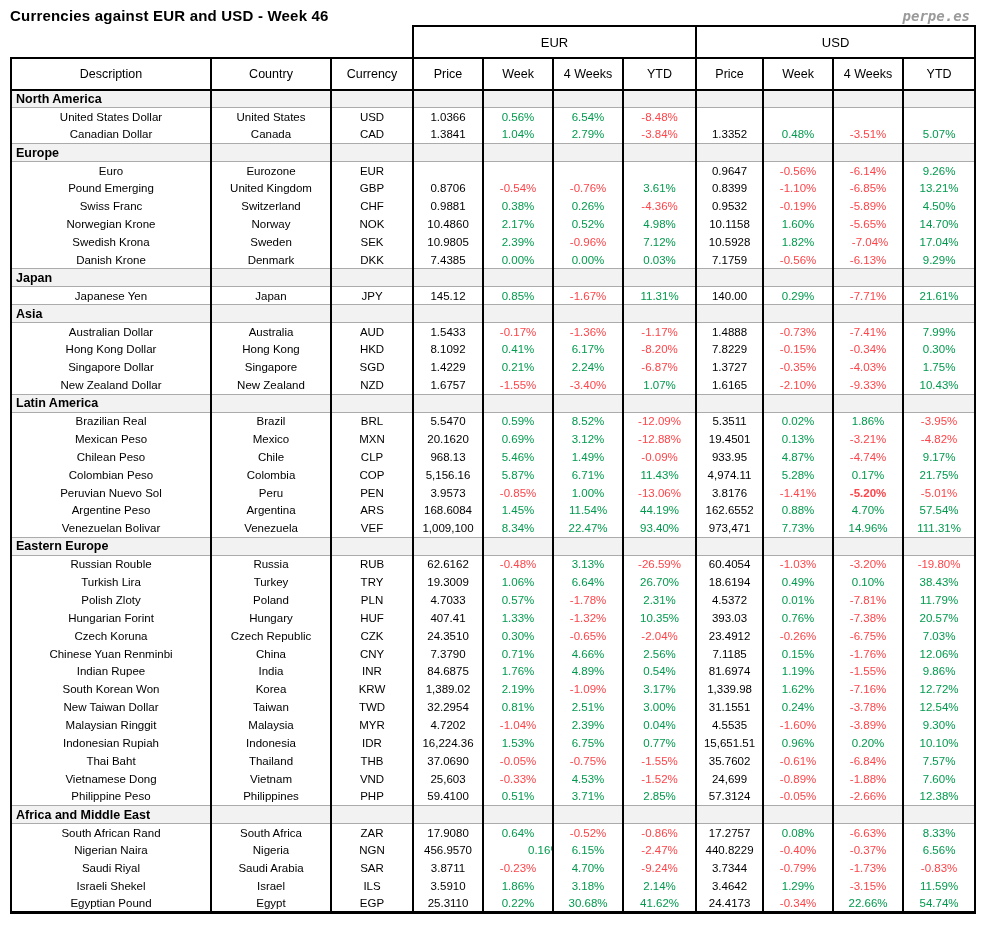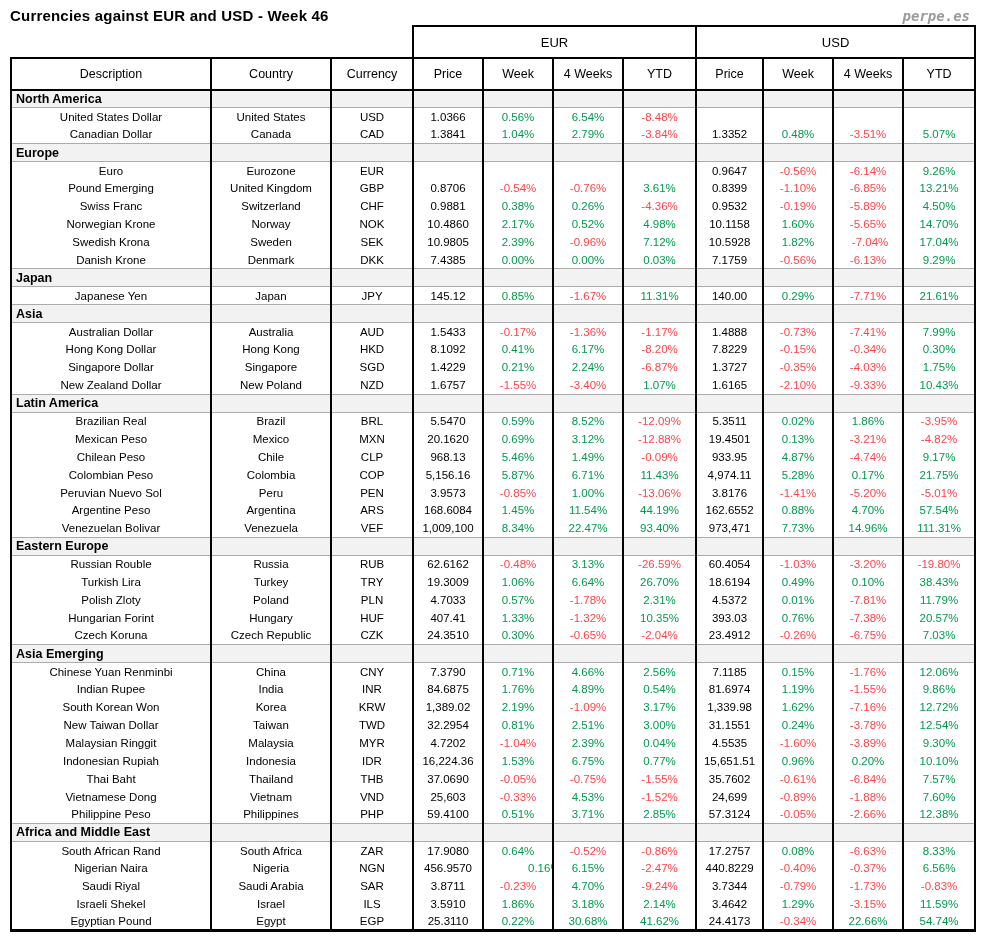--- a/index.html
+++ b/index.html
@@ -266,21 +266,21 @@
         <td style="color: rgb(0, 154, 77);">0.21%</td>
         <td style="color: rgb(0, 154, 77);">2.24%</td>
         <td style="color: rgb(255, 68, 73);">-6.87%</td>
         <td>1.3727</td>
         <td style="color: rgb(255, 68, 73);">-0.35%</td>
         <td style="color: rgb(255, 68, 73);">-4.03%</td>
         <td style="color: rgb(0, 154, 77);">1.75%</td>
       </tr>
       <tr>
         <td>New Zealand Dollar</td>
-        <td>New Poland</td>
+        <td>New Zealand</td>
         <td>NZD</td>
         <td>1.6757</td>
         <td style="color: rgb(255, 68, 73);">-1.55%</td>
         <td style="color: rgb(255, 68, 73);">-3.40%</td>
         <td style="color: rgb(0, 154, 77);">1.07%</td>
         <td>1.6165</td>
         <td style="color: rgb(255, 68, 73);">-2.10%</td>
         <td style="color: rgb(255, 68, 73);">-9.33%</td>
         <td style="color: rgb(0, 154, 77);">10.43%</td>
       </tr>
@@ -352,21 +352,21 @@
       <tr>
         <td>Peruvian Nuevo Sol</td>
         <td>Peru</td>
         <td>PEN</td>
         <td>3.9573</td>
         <td style="color: rgb(255, 68, 73);">-0.85%</td>
         <td style="color: rgb(0, 154, 77);">1.00%</td>
         <td style="color: rgb(255, 68, 73);">-13.06%</td>
         <td>3.8176</td>
         <td style="color: rgb(255, 68, 73);">-1.41%</td>
-        <td style="color: rgb(255, 68, 73);">-5.20%</td>
+        <td style="color: rgb(255, 68, 73); font-weight: bold;">-5.20%</td>
         <td style="color: rgb(255, 68, 73);">-5.01%</td>
       </tr>
       <tr>
         <td>Argentine Peso</td>
         <td>Argentina</td>
         <td>ARS</td>
         <td>168.6084</td>
         <td style="color: rgb(0, 154, 77);">1.45%</td>
         <td style="color: rgb(0, 154, 77);">11.54%</td>
         <td style="color: rgb(0, 154, 77);">44.19%</td>
@@ -459,33 +459,20 @@
         <td>CZK</td>
         <td>24.3510</td>
         <td style="color: rgb(0, 154, 77);">0.30%</td>
         <td style="color: rgb(255, 68, 73);">-0.65%</td>
         <td style="color: rgb(255, 68, 73);">-2.04%</td>
         <td>23.4912</td>
         <td style="color: rgb(255, 68, 73);">-0.26%</td>
         <td style="color: rgb(255, 68, 73);">-6.75%</td>
         <td style="color: rgb(0, 154, 77);">7.03%</td>
       </tr>
-      <tr class="section-row">
-        <td class="section-label">Asia Emerging</td>
-        <td></td>
-        <td></td>
-        <td></td>
-        <td></td>
-        <td></td>
-        <td></td>
-        <td></td>
-        <td></td>
-        <td></td>
-        <td></td>
-      </tr>
       <tr>
         <td>Chinese Yuan Renminbi</td>
         <td>China</td>
         <td>CNY</td>
         <td>7.3790</td>
         <td style="color: rgb(0, 154, 77);">0.71%</td>
         <td style="color: rgb(0, 154, 77);">4.66%</td>
         <td style="color: rgb(0, 154, 77);">2.56%</td>
         <td>7.1185</td>
         <td style="color: rgb(0, 154, 77);">0.15%</td>

